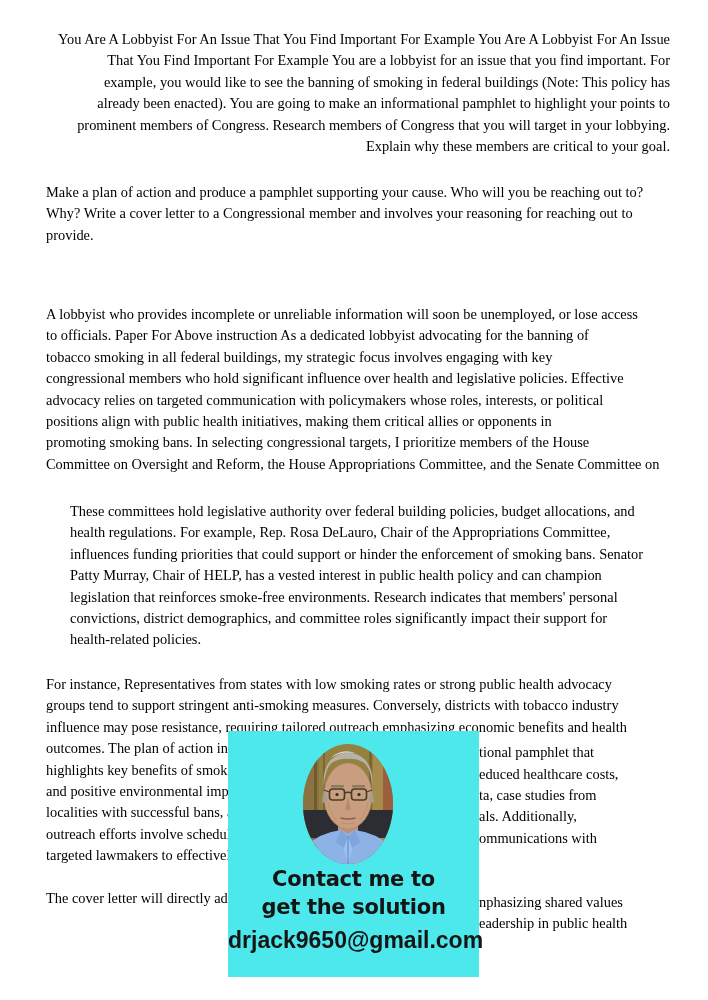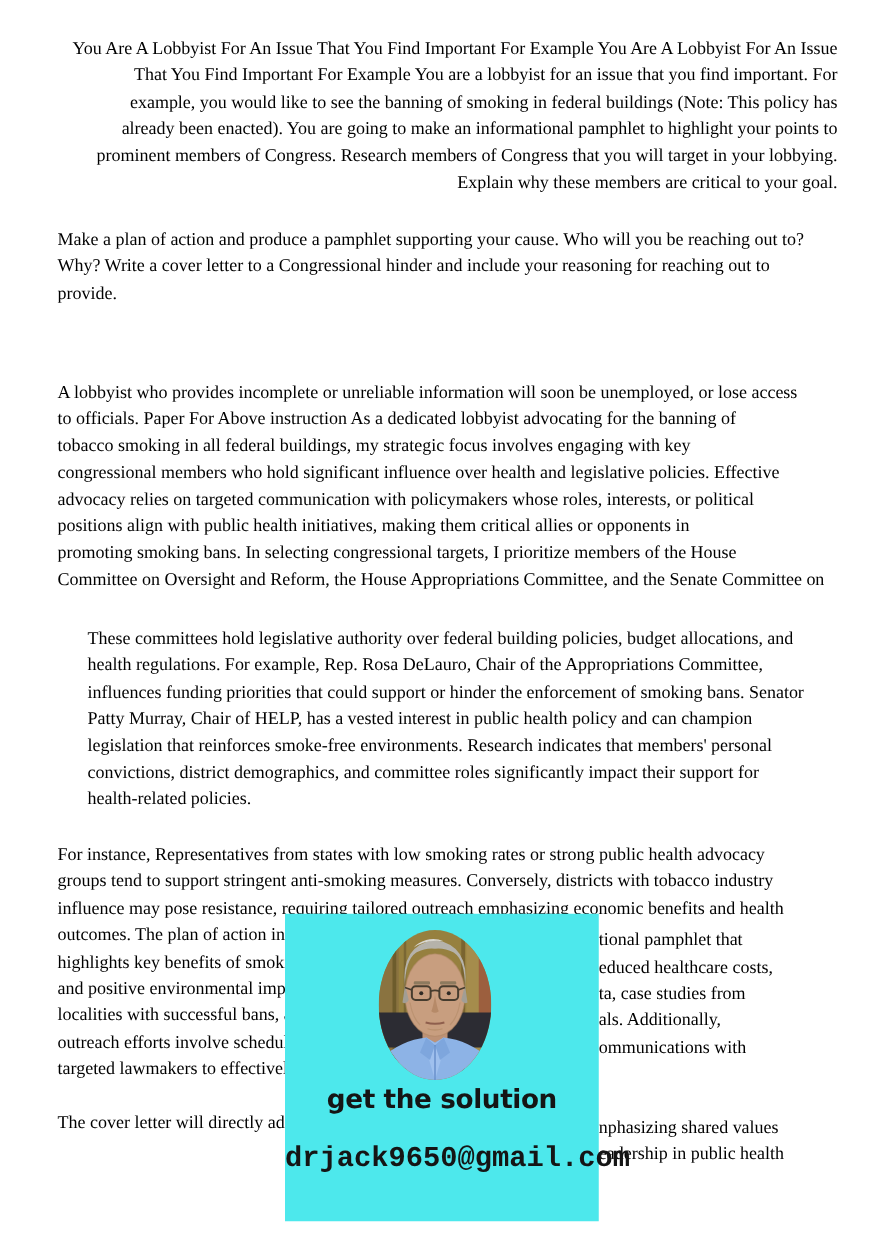--- a/index.html
+++ b/index.html
@@ -40,44 +40,44 @@
     text-align:center;
   }
   .ad-headline{
     font-family:"DejaVu Sans","Liberation Sans",sans-serif;
     font-weight:700;
     font-size:21px;
     line-height:28px;
     letter-spacing:-0.3px;
   }
   .ad-email{
-    font-family:Liberation Mono, monospace;
+    font-family:Liberation Sans, sans-serif;
     font-weight:700;
     font-size:23px;
     line-height:29px;
-    margin-top:20px;
+    margin-top:5px;
   }
 </style>
 </head>
 <body>
 
 <div class="page">
 
   <div>
       <div class="para" style="top: 29px; text-align: right;">
         <div class="line">You Are A Lobbyist For An Issue That You Find Important For Example You Are A Lobbyist For An Issue</div>
         <div class="line">That You Find Important For Example You are a lobbyist for an issue that you find important. For</div>
         <div class="line">example, you would like to see the banning of smoking in federal buildings (Note: This policy has</div>
         <div class="line">already been enacted). You are going to make an informational pamphlet to highlight your points to</div>
         <div class="line">prominent members of Congress. Research members of Congress that you will target in your lobbying.</div>
         <div class="line">Explain why these members are critical to your goal.</div>
       </div>
       <div class="para" style="top: 182px;">
         <div class="line">Make a plan of action and produce a pamphlet supporting your cause. Who will you be reaching out to?</div>
-        <div class="line">Why? Write a cover letter to a Congressional hinder and include your reasoning for reaching out to</div>
+        <div class="line">Why? Write a cover letter to a Congressional member and involves your reasoning for reaching out to</div>
         <div class="line">provide.</div>
       </div>
       <div class="para" style="top: 288px; margin-top: 16px;">
         <div class="line">A lobbyist who provides incomplete or unreliable information will soon be unemployed, or lose access</div>
         <div class="line">to officials. Paper For Above instruction As a dedicated lobbyist advocating for the banning of</div>
         <div class="line">tobacco smoking in all federal buildings, my strategic focus involves engaging with key</div>
         <div class="line">congressional members who hold significant influence over health and legislative policies. Effective</div>
         <div class="line">advocacy relies on targeted communication with policymakers whose roles, interests, or political</div>
         <div class="line">positions align with public health initiatives, making them critical allies or opponents in</div>
         <div class="line">promoting smoking bans. In selecting congressional targets, I prioritize members of the House</div>
@@ -160,18 +160,19 @@
 
           <path d="M37.5 74 Q45 76 52.5 74" stroke="#8f5f4d" stroke-width="1.6" fill="none"></path>
           <path d="M39 79 Q45 81 51 79" stroke="#b08864" stroke-width="1" fill="none" opacity="0.6"></path>
 
           <path d="M25 58 Q27 70 33 76" stroke="#b08864" stroke-width="1" fill="none" opacity="0.5"></path>
           <path d="M65 58 Q63 70 57 76" stroke="#b08864" stroke-width="1" fill="none" opacity="0.5"></path>
         </g>
       </svg>
     </div>
     <div class="ad-text" style="color: rgb(21, 21, 21);">
+      <div class="ad-headline">Contact me to</div>
       <div class="ad-headline">get the solution</div>
       <div class="ad-email">drjack9650@gmail.com</div>
     </div>
   </div>
 
 </div>
 
 </body></html>

